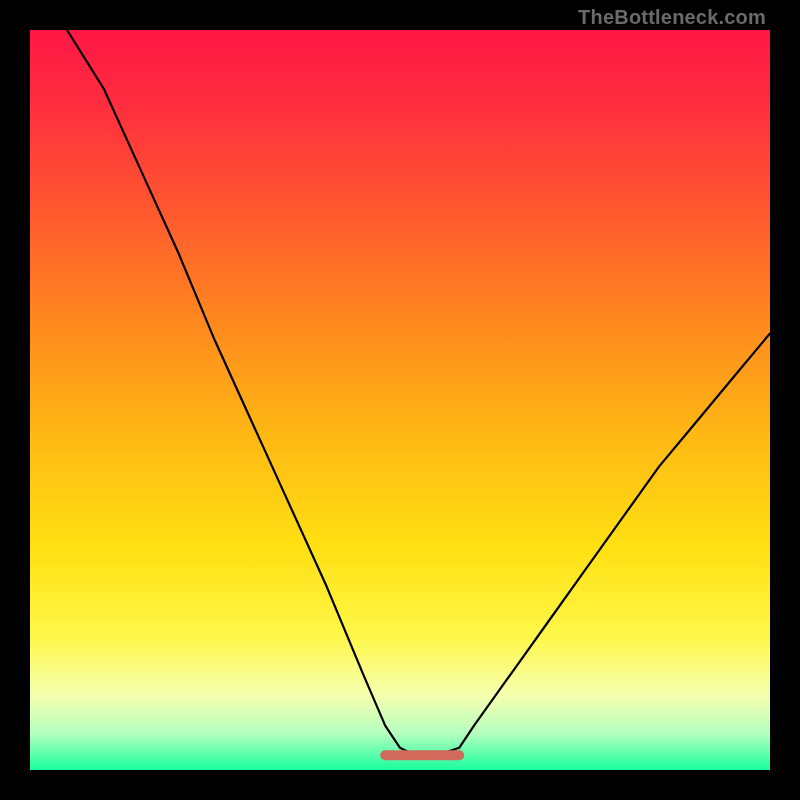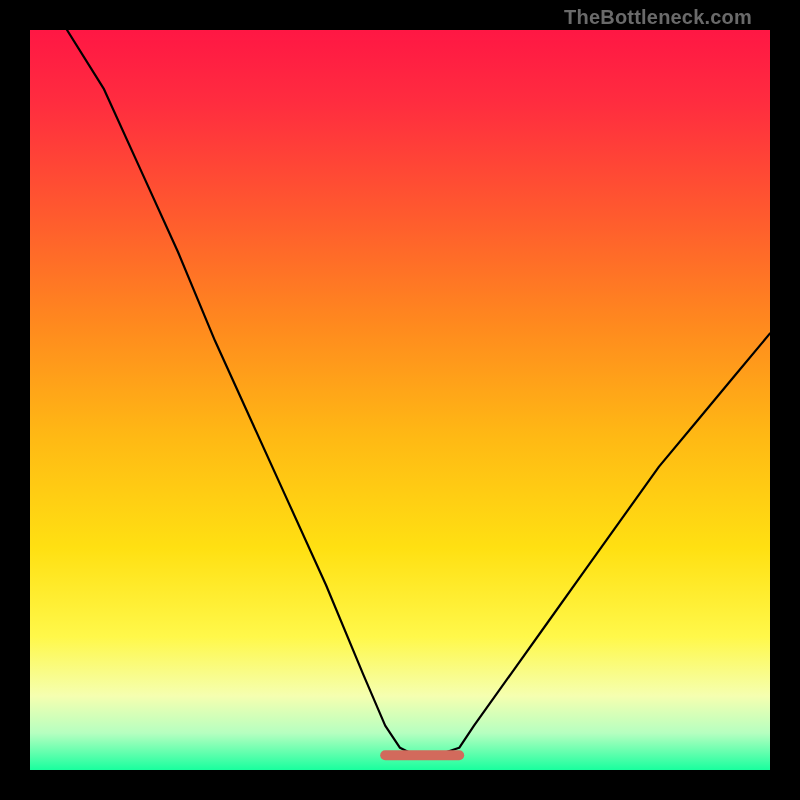--- a/index.html
+++ b/index.html
@@ -28,21 +28,21 @@
     position: absolute;
     inset: 0;
   }
   .curve-layer {
     position: absolute;
     inset: 0;
   }
   .watermark {
     position: absolute;
     top: 6px;
-    right: 48px;
+    right: 34px;
     font-family: Arial, Helvetica, sans-serif;
     font-size: 20px;
     font-weight: 600;
     color: #6a6a6a;
     letter-spacing: 0.2px;
   }
 </style>
 </head>
 <body>
 

